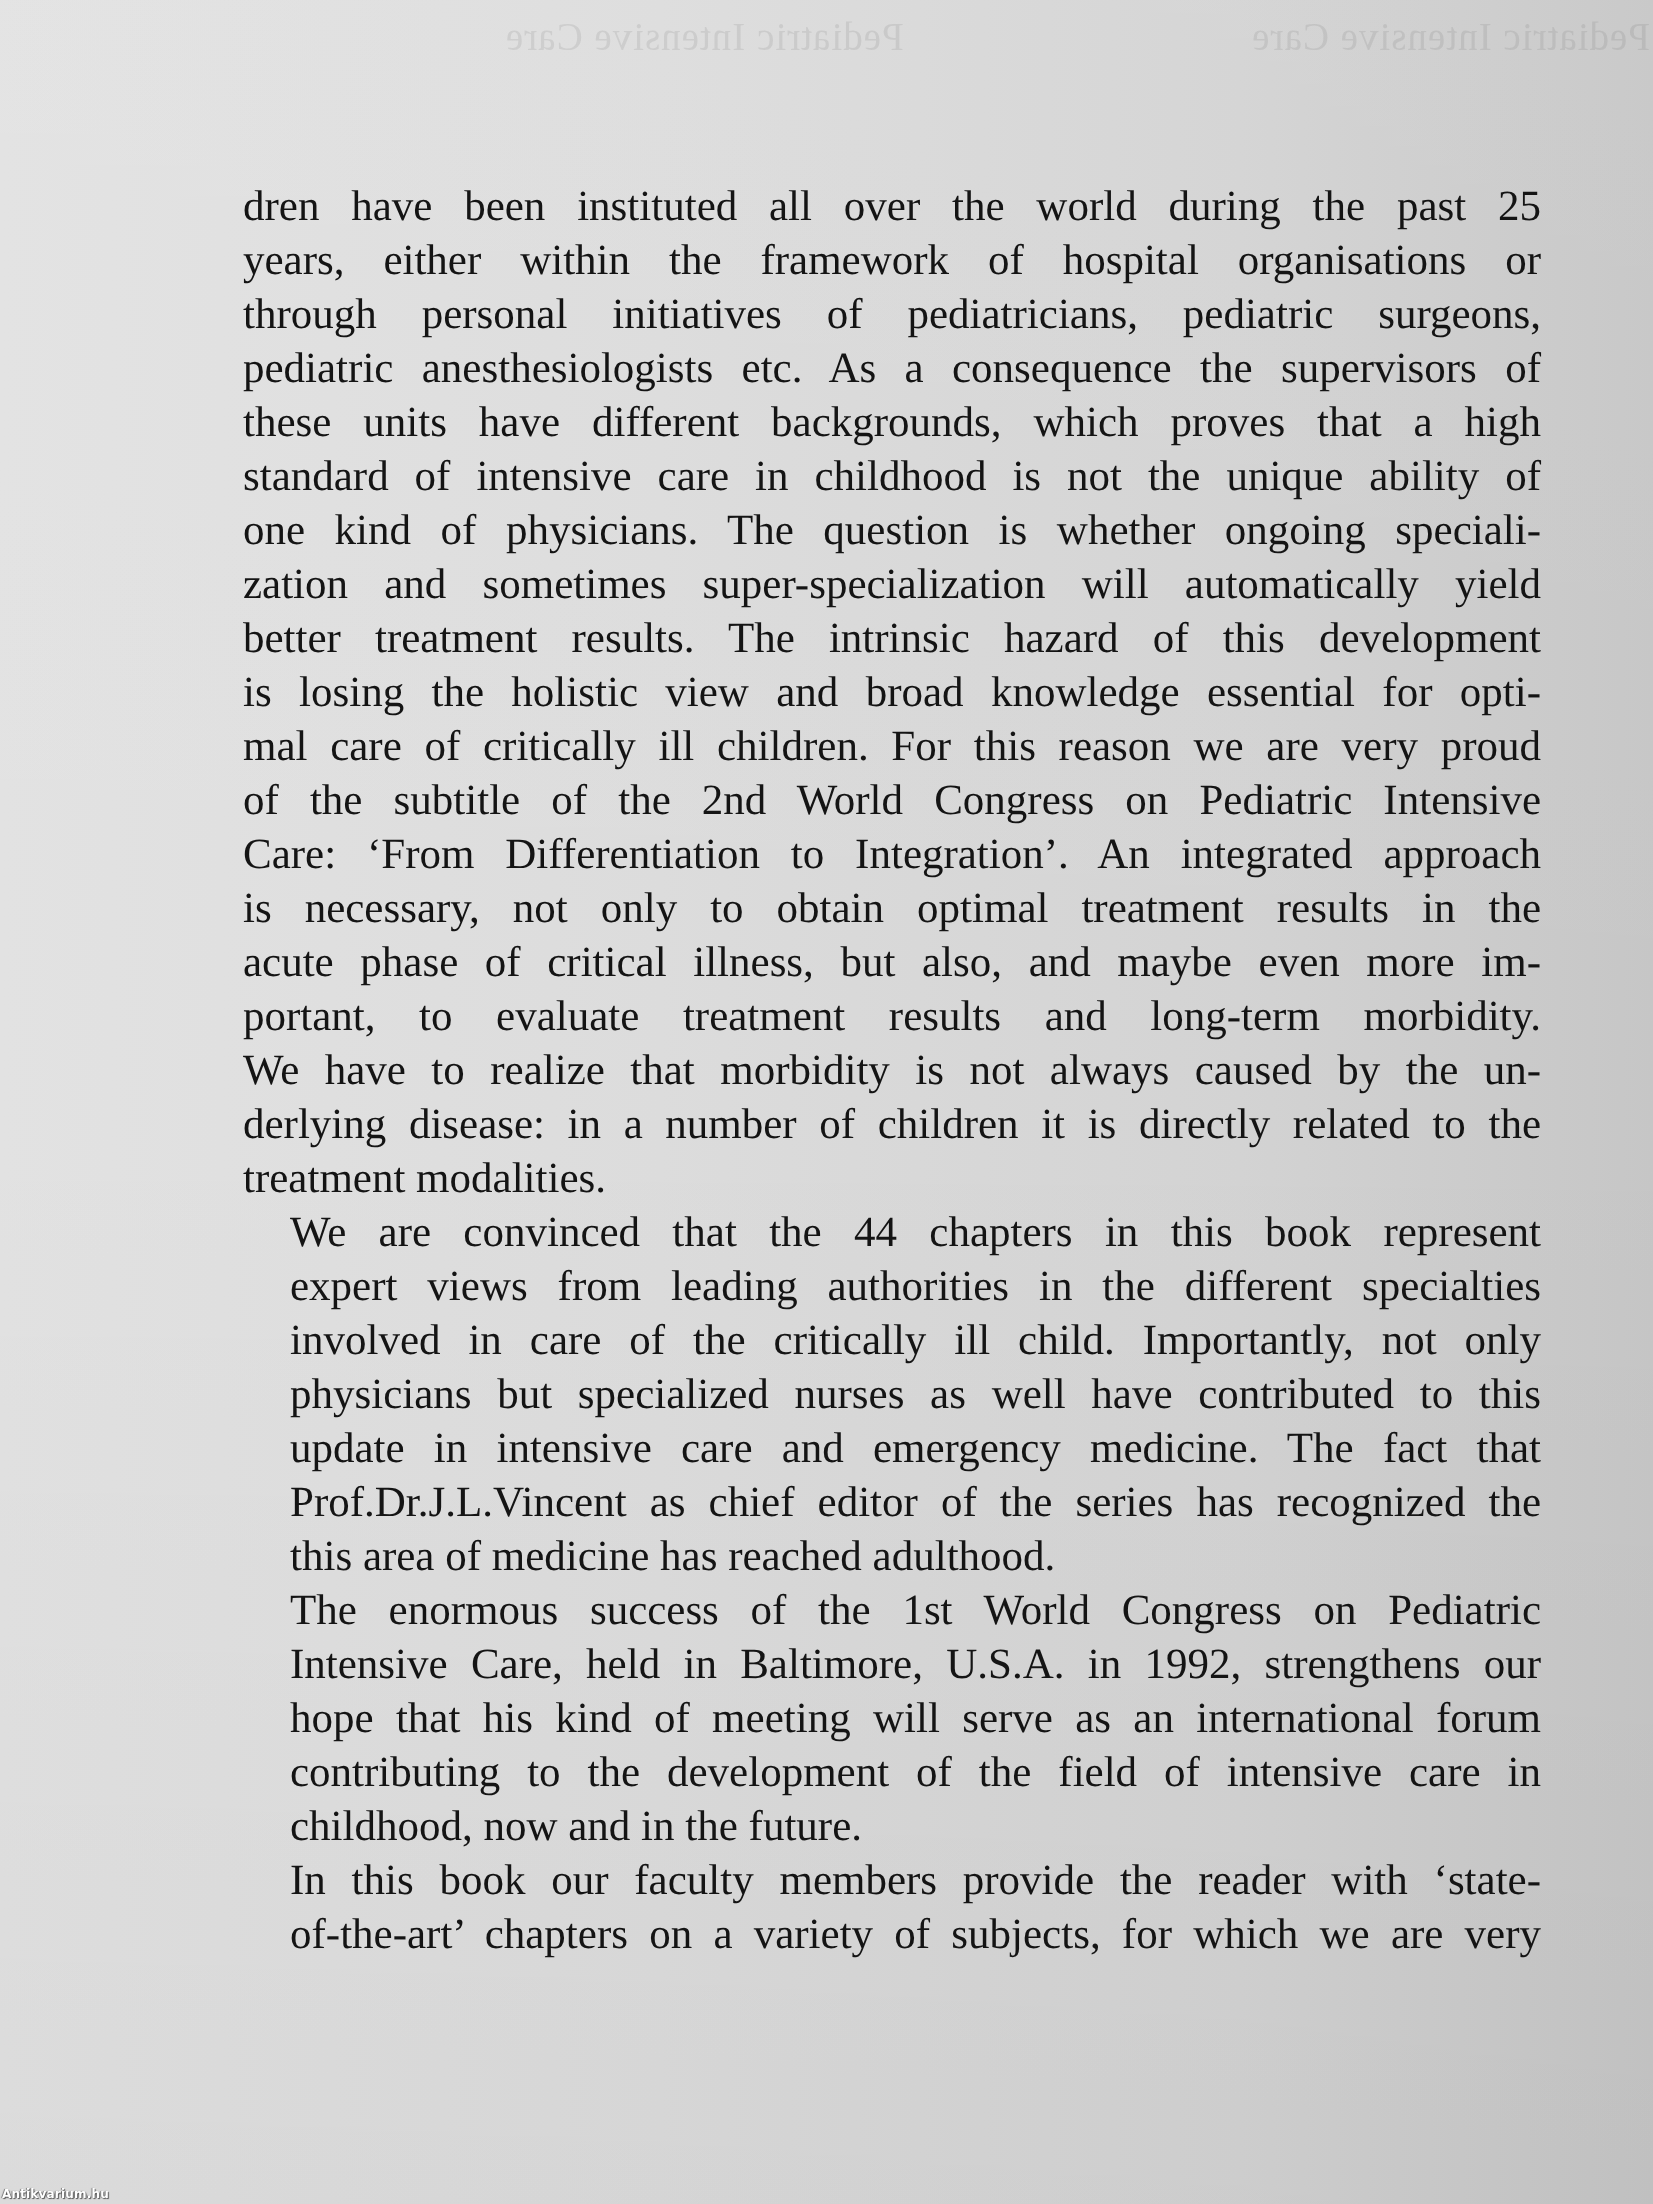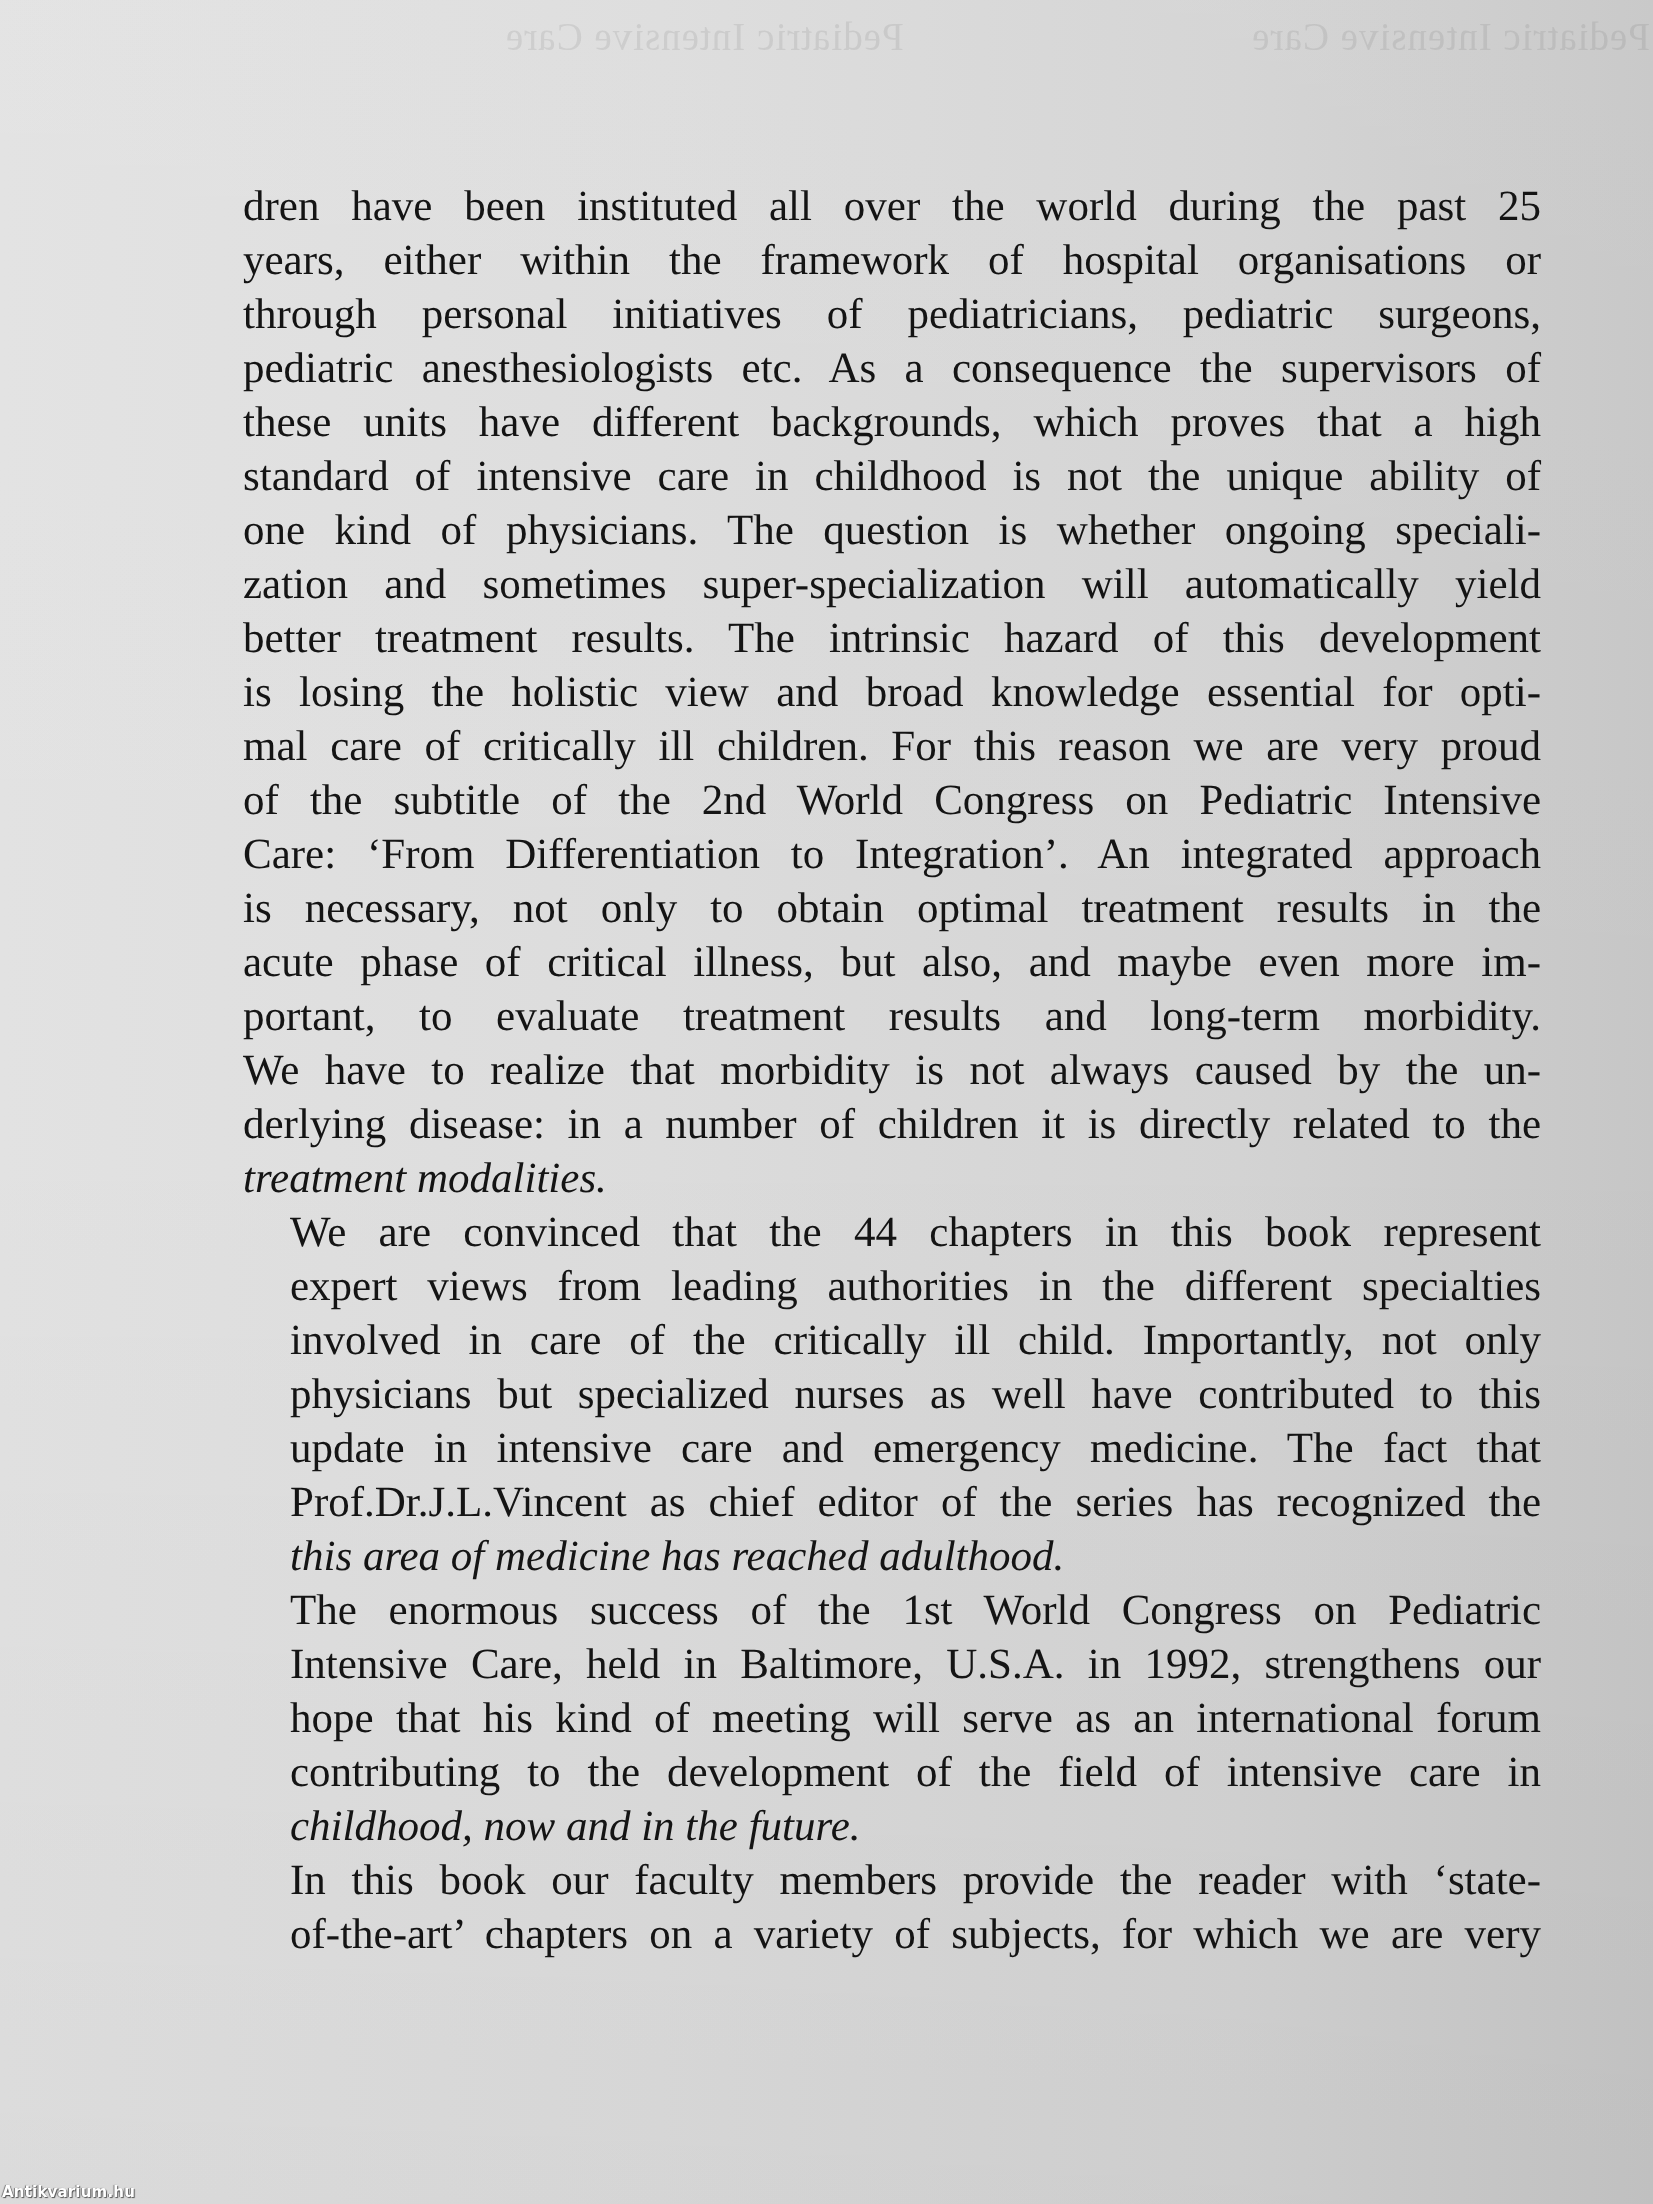--- a/index.html
+++ b/index.html
@@ -55,29 +55,28 @@
       text-indent: 47px;
     }
     .line {
       display: block;
       text-align: justify;
       text-align-last: justify;
       white-space: nowrap;
     }
     .line.last {
       text-align-last: left;
-      font-style: italic;
     }
     .watermark {
       position: absolute;
       left: 1.9px;
       bottom: 3.9px;
       font-family: "DejaVu Sans", sans-serif;
       font-weight: bold;
-      font-size: 15px;
+      font-size: 12px;
       color: #ffffff;
       text-shadow: 1px 1px 1px #555, -1px 0 1px #777;
       letter-spacing: 0.2px;
       margin-top: 12px;
     }
   </style>
 </head>
 <body>
 
 <div class="page-shade"></div>

